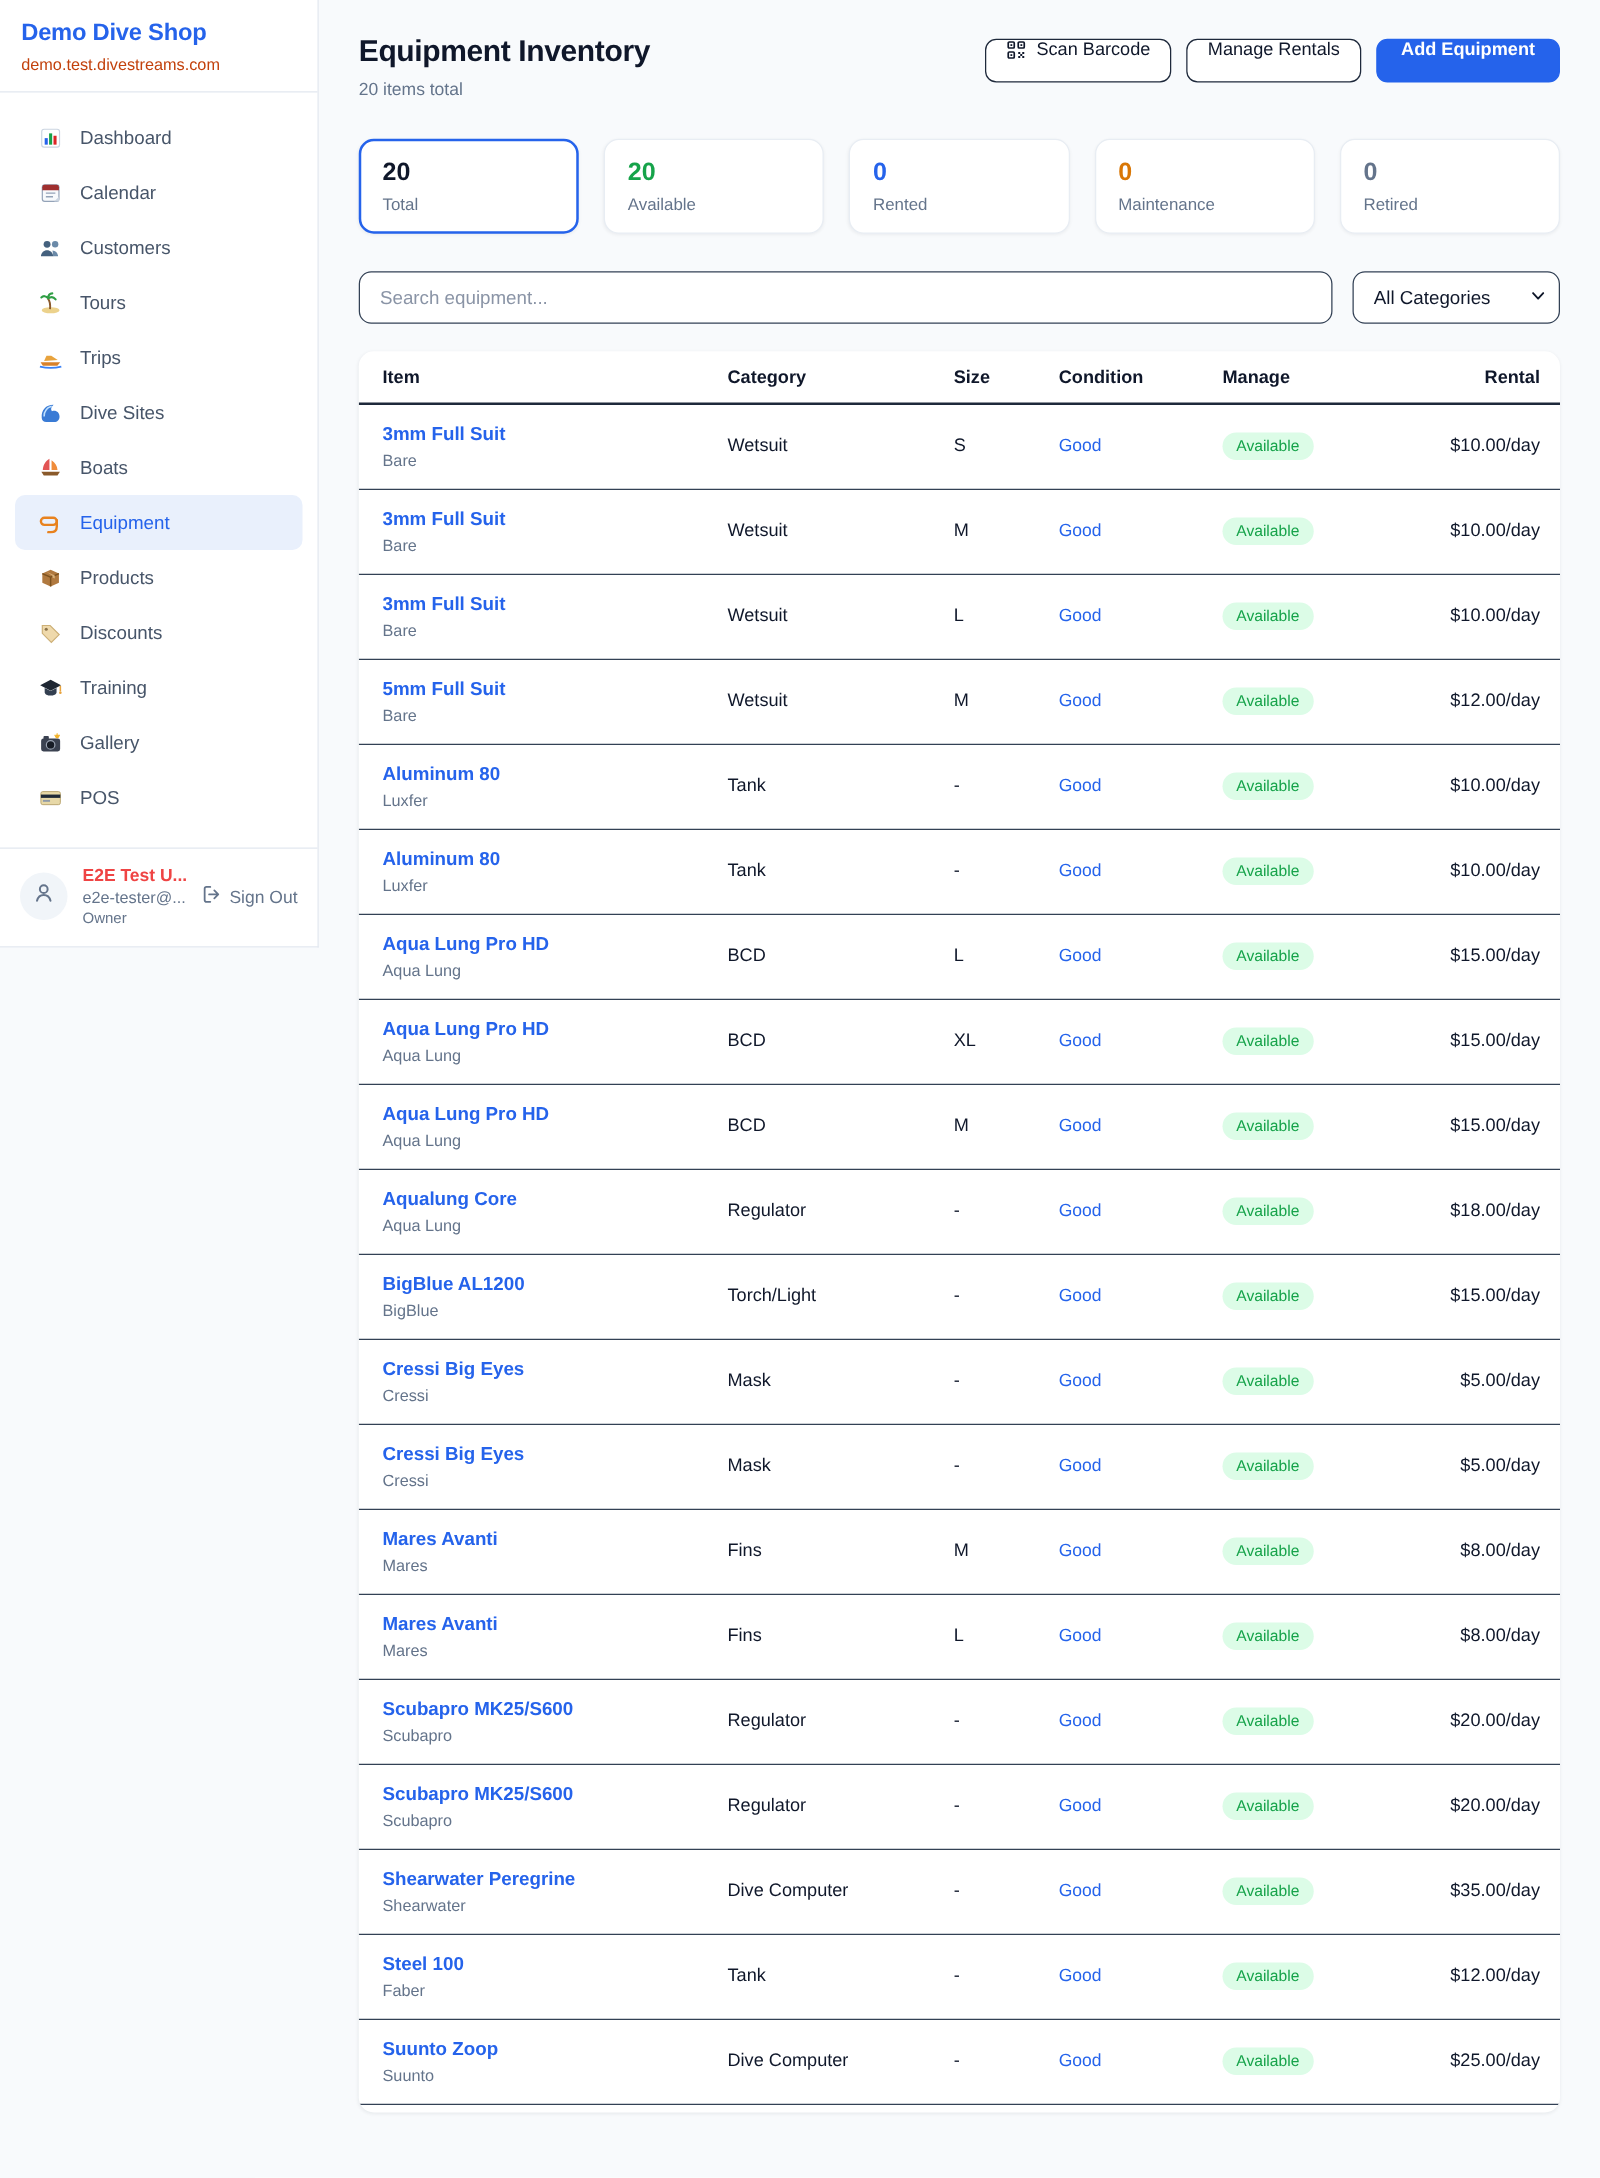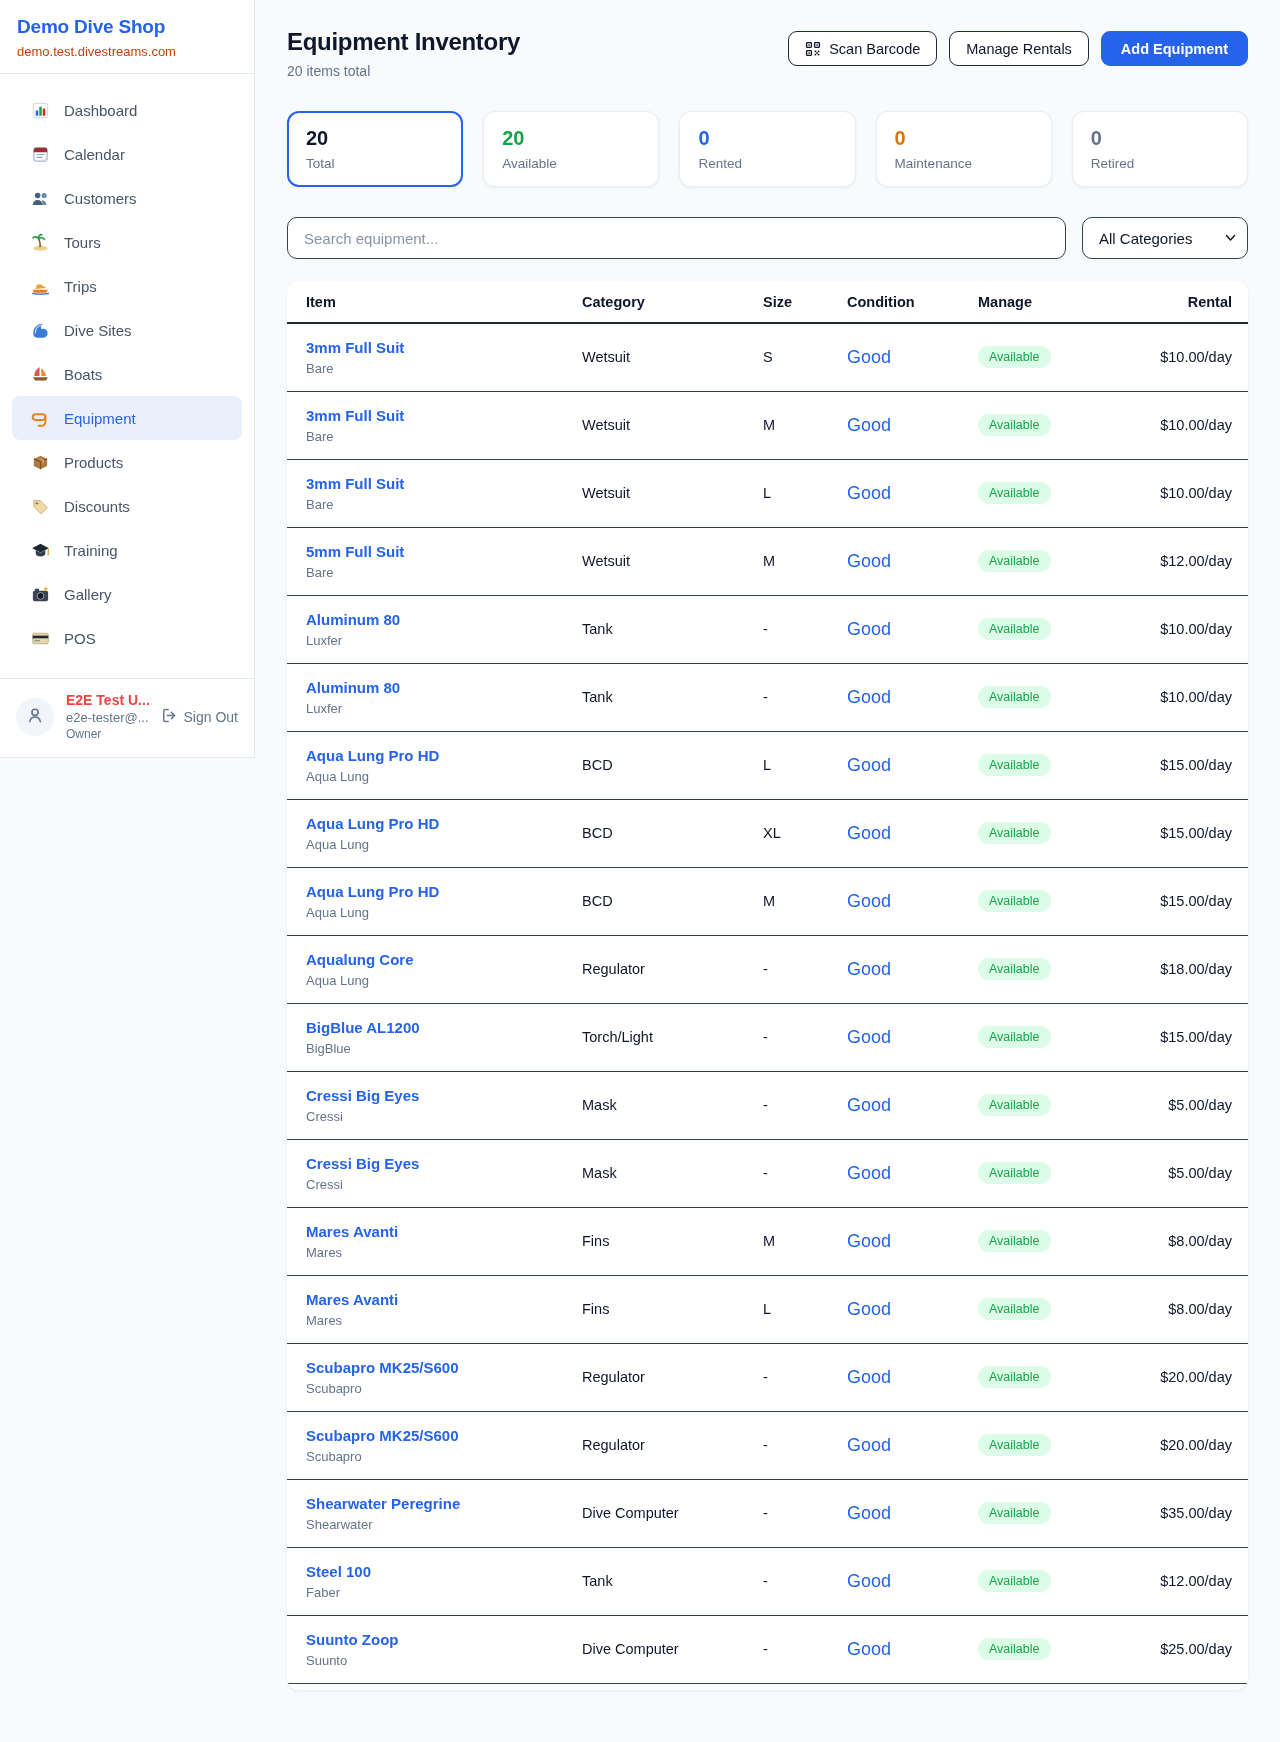--- a/index.html
+++ b/index.html
@@ -29,21 +29,21 @@
   .user-role { font-size:12px; color:#64748b; margin-top:2px; }
   .signout { margin-left:auto; display:flex; align-items:center; gap:6px; background:none; border:none;
              color:#64748b; font-size:14px; font-family:inherit; cursor:pointer; white-space:nowrap; }
 
   
   .main { flex:1; padding:28px 32px 40px 32px; min-width:0; }
   .page-header { display:flex; align-items:flex-start; justify-content:space-between; }
   .page-title { font-size:24px; font-weight:800; letter-spacing:-0.3px; color:#0f172a; }
   .page-subtitle { font-size:14px; color:#64748b; margin-top:7px; }
   .header-actions { display:flex; gap:12px; margin-top:3px; }
-  .btn { height:35px; display:flex; align-items:center; gap:8px; padding:0 16px; border-radius:9px;
+  .btn { height:35px; display:flex; gap:8px; padding:0 16px; border-radius:9px;
          font-size:14.5px; font-weight:500; font-family:inherit; cursor:pointer; background:#fff;
          border:1px solid #1e293b; color:#0f172a; }
   .btn-primary { background:var(--accent,#2563eb); border:1px solid var(--accent,#2563eb);
                  color:#ffffff; font-weight:600; padding:0 19px; }
   .btn svg { display:block; }
 
   
   .stats { display:flex; gap:20px; margin-top:32px; }
   .stat-card { flex:1; background:#ffffff; border:1px solid #e8edf3; border-radius:12px;
                padding:15px 18px 14px 18px; box-shadow:0 1px 3px rgba(15,23,42,.06); cursor:pointer; min-height:76px; }
@@ -67,21 +67,21 @@
                 box-shadow:0 1px 3px rgba(15,23,42,.07); padding-bottom:6px; }
   .tgrid { display:grid; grid-template-columns:276px 181px 84px 131px 142px 1fr;
            padding:0 16px 0 19px; align-items:center; }
   .thead { height:43px; font-size:14.5px; font-weight:700; color:#0f172a; border-bottom:2px solid #1e293b; }
   .th-right { text-align:right; }
   .trow { min-height:68px; border-bottom:1px solid #334155; padding-top:12px; padding-bottom:13px; }
   .trow:last-child { border-bottom:1px solid #334155; }
   .item-name { color:var(--accent,#2563eb); font-size:15px; font-weight:600; cursor:pointer; text-decoration:none; display:inline-block; }
   .item-brand { color:#64748b; font-size:13px; margin-top:4px; }
   .cell { font-size:14.5px; color:#0f172a; }
-  .cond-link { color:var(--accent,#2563eb); font-size:18px; cursor:pointer; text-decoration:none; }
+  .cond-link { color:var(--accent,#2563eb); font-size:14px; cursor:pointer; text-decoration:none; }
   .badge { display:inline-block; background:#dcfce7; color:#16a34a; font-size:12.5px; font-weight:500;
            padding:4px 11px; border-radius:999px; }
   .price { text-align:right; font-size:14.5px; color:#0f172a; }
 </style>
 </head>
 <body>
 
 <div class="page">
 
   <aside class="sidebar">

